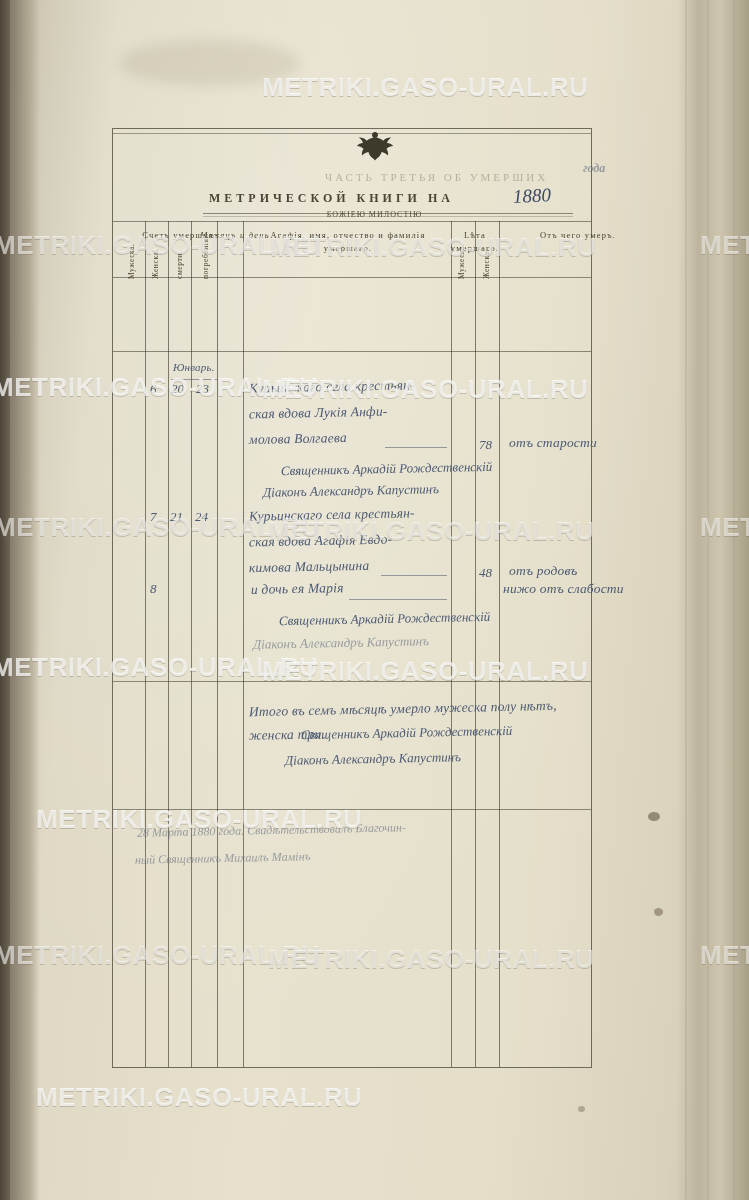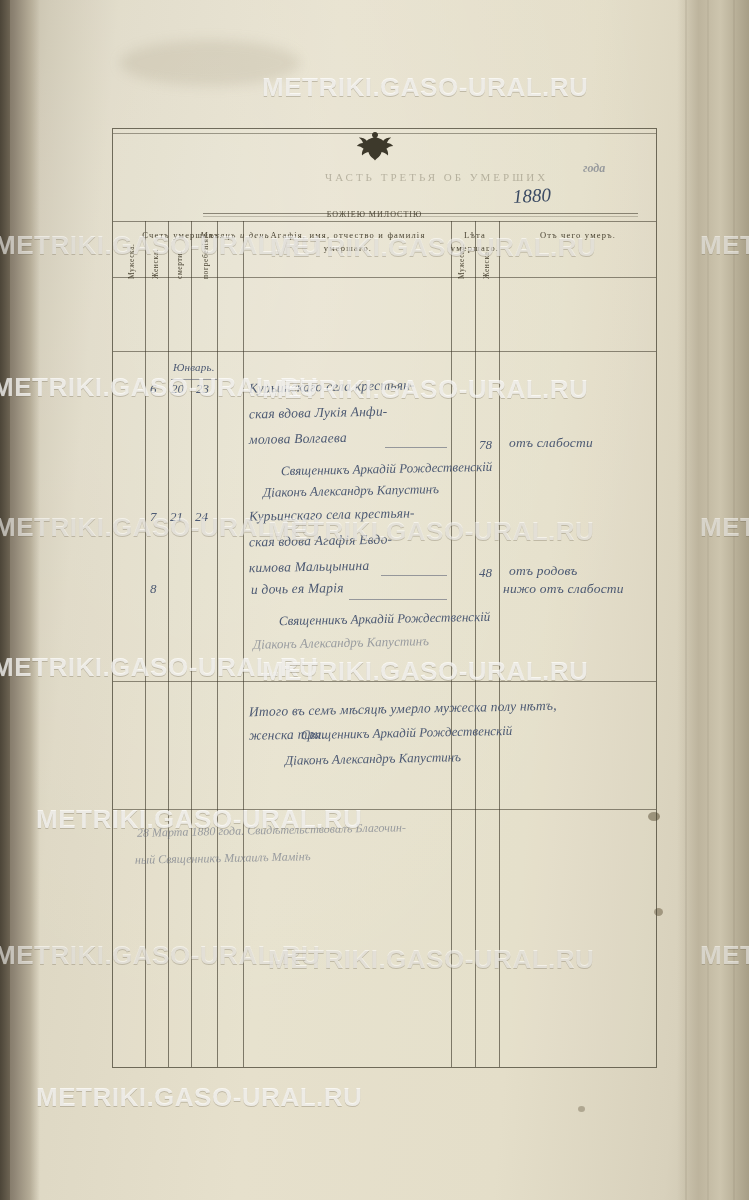--- a/index.html
+++ b/index.html
@@ -45,21 +45,21 @@
     opacity: .8;
   }
   
   .blotch { position:absolute; border-radius:50%; pointer-events:none; }
 
   
   #form {
     position: absolute;
     left: 112px;
     top: 128px;
-    width: 545px;
+    width: 480px;
     height: 940px;
     border: 1px solid rgba(60,55,40,.70);
     background: rgba(255,252,240,0.07);
   }
   #form-inner-top {
     position:absolute; left:0; right:0; top:4px; height:1px;
     background: rgba(60,55,40,.45);
   }
 
   
@@ -183,20 +183,21 @@
     </svg>
   </div>
   <div class="arc">БОЖІЕЮ МИЛОСТІЮ</div>
 </div>
 
 <div id="form">
   <div id="form-inner-top"></div>
 
   <div id="title-row">
     <div id="title-faint">ЧАСТЬ ТРЕТЬЯ ОБ УМЕРШИХ</div>
+    <div id="title-print">МЕТРИЧЕСКОЙ   КНИГИ   НА</div>
     <div id="title-year">1880</div>
     <div id="title-underline"></div>
     <div id="title-underline2"></div>
   </div>
   <div class="hw faint small" style="left:470px;top:32px;font-weight:bold;">года</div>
 
   <div class="hline" style="top:92px;"></div>
   <div class="hline" style="top:148px;"></div>
   <div class="hline" style="top:222px;"></div>
   <div class="hline" style="top:552px;"></div>
@@ -231,21 +232,21 @@
     <div class="hw num" style="left:37px;top:252px;">6</div>
     <div class="hw num" style="left:58px;top:252px;">20</div>
     <div class="hw num" style="left:83px;top:252px;">23</div>
 
     <div class="hw body skew" style="left:136px;top:250px;">Курьинскаго села крестьян-</div>
     <div class="hw body skew" style="left:136px;top:276px;">ская вдова Лукія Анфи-</div>
     <div class="hw body skew" style="left:136px;top:302px;">молова Волгаева</div>
     <div class="ruleline" style="left:272px;top:318px;width:62px;"></div>
 
     <div class="hw num" style="left:366px;top:308px;">78</div>
-    <div class="hw body" style="left:396px;top:306px;">отъ слабости</div>
+    <div class="hw body" style="left:396px;top:306px;">отъ старости</div>
 
     <div class="hw sign skew" style="left:168px;top:332px;">Священникъ Аркадій Рождественскій</div>
     <div class="hw sign skew" style="left:150px;top:354px;">Діаконъ Александръ Капустинъ</div>
   </div>
 
   <div>
     <div class="hw num" style="left:37px;top:380px;">7</div>
     <div class="hw num" style="left:57px;top:380px;">21</div>
     <div class="hw num" style="left:82px;top:380px;">24</div>
 

